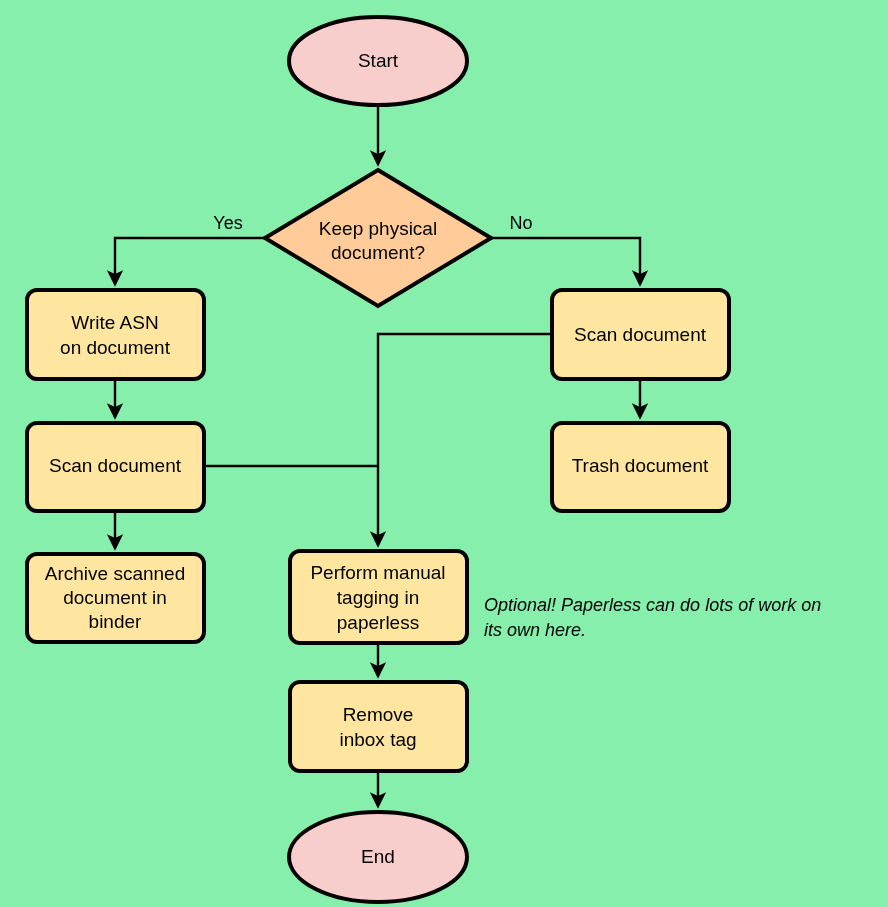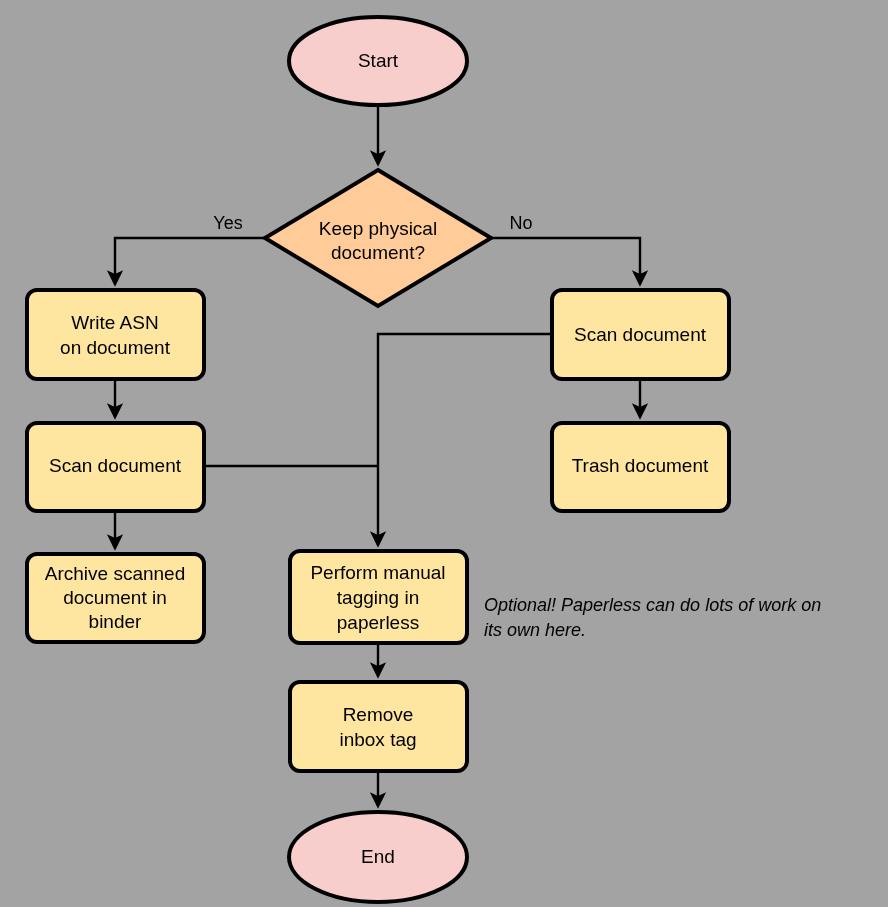--- a/index.html
+++ b/index.html
@@ -1,17 +1,17 @@
 <!DOCTYPE html>
 <html><head>
 <meta charset="utf-8">
 <style>
   html,body{margin:0;padding:0;background:#ffffff;}
   body{width:888px;height:907px;font-family:"Liberation Sans",sans-serif;overflow:hidden;}
-  #stage{position:relative;width:888px;height:907px;background:#a3a3a3;}
+  #stage{position:relative;width:888px;height:907px;background:#86efac;}
   svg#flow{position:absolute;left:0;top:0;width:888px;height:907px;}
   .node-text{font-family:"Liberation Sans",sans-serif;font-size:19px;fill:#000000;text-anchor:middle;dominant-baseline:middle;}
   .edge-label{font-family:"Liberation Sans",sans-serif;font-size:18px;fill:#000000;text-anchor:middle;}
   .note-text{font-family:"Liberation Sans",sans-serif;font-size:18px;font-style:italic;fill:#000000;}
   .shape-box{stroke:#000000;stroke-width:4;}
   .shape-term{stroke:#000000;stroke-width:4;}
   .shape-dec{stroke:#000000;stroke-width:4;}
   .link{stroke:#000000;stroke-width:2.4;fill:none;}
 </style>
 </head>

